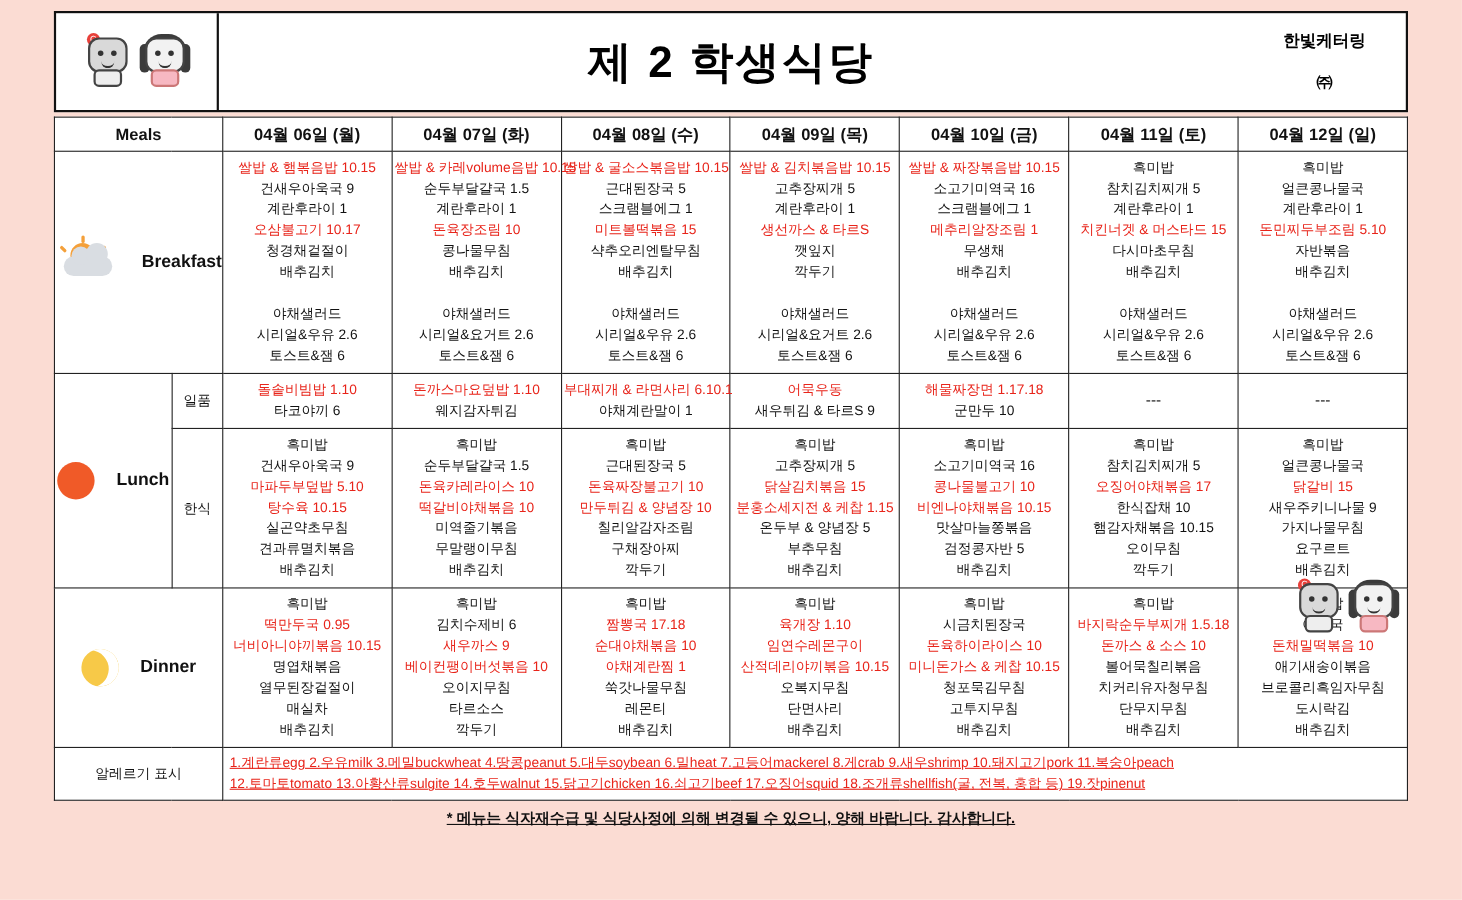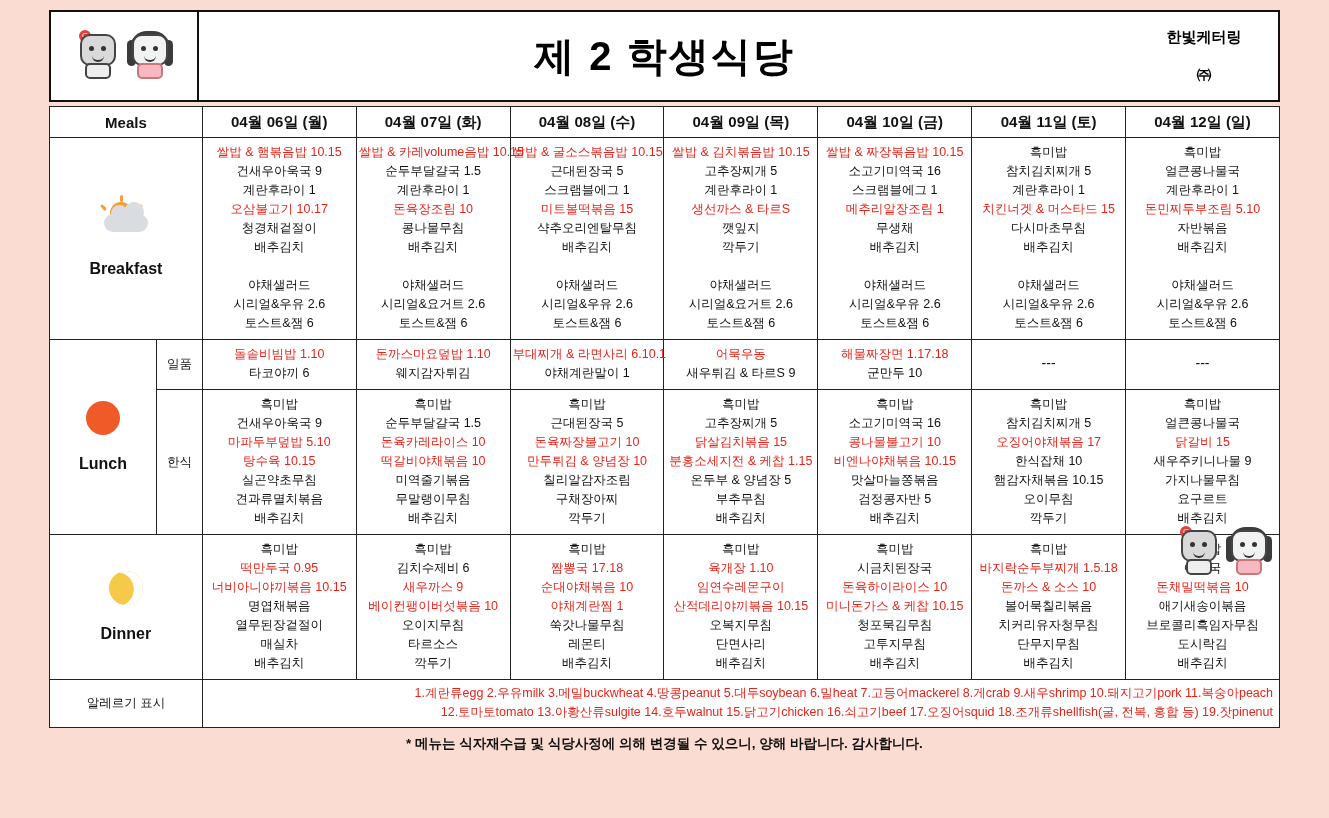--- a/index.html
+++ b/index.html
@@ -172,21 +172,21 @@
 
   .meal-label {
     font-size: 16px;
     font-weight: bold;
   }
   .meal-icon-cell {
     position: relative;
   }
   .icon-wrap {
     display: flex;
-    flex-direction: column;
+    flex-direction: row;
     align-items: center;
     justify-content: center;
     gap: 20px;
     padding: 6px 0;
   }
   .sun {
     width: 34px;
     height: 34px;
     border-radius: 50%;
     background: #f05a28;
@@ -261,29 +261,31 @@
   
   .allergy-label {
     font-size: 13.5px;
     font-weight: normal;
   }
   .allergy-text {
     font-size: 12.5px;
     color: #e8241a;
     line-height: 1.55;
     padding: 4px 6px;
-    text-align: right;
+    text-align: left;
+    text-decoration: underline;
   }
   .notice {
     margin: 2px 30px 0 30px;
     text-align: center;
     font-size: 13.5px;
     font-weight: bold;
     color: #111;
     padding-top: 5px;
+    text-decoration: underline;
   }
   
   .side-mascots {
     position: absolute;
     right: 8px;
     top: 420px;
     display: flex;
     gap: 4px;
   }
 </style>

